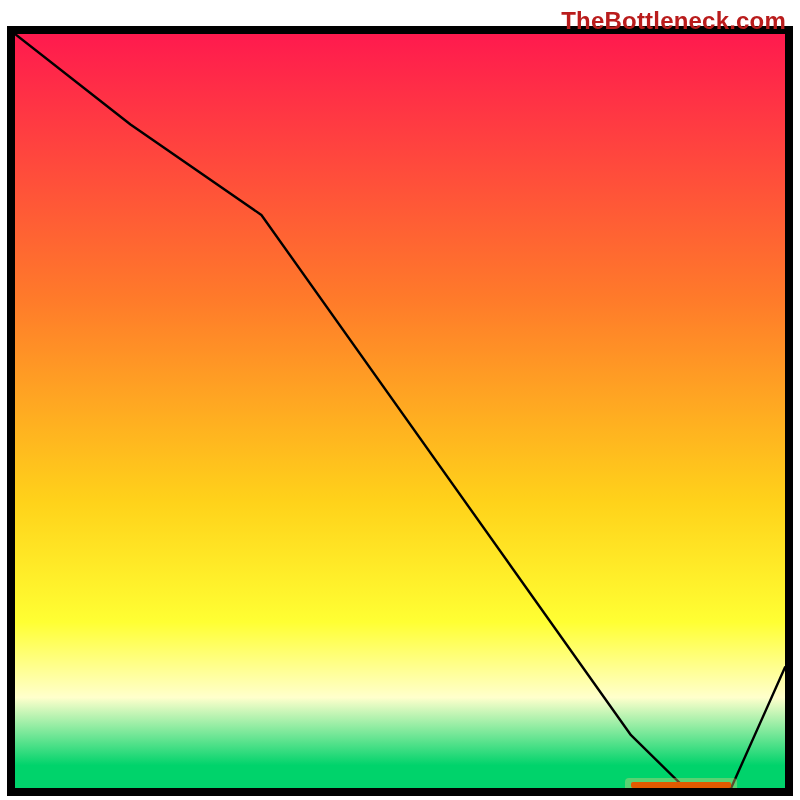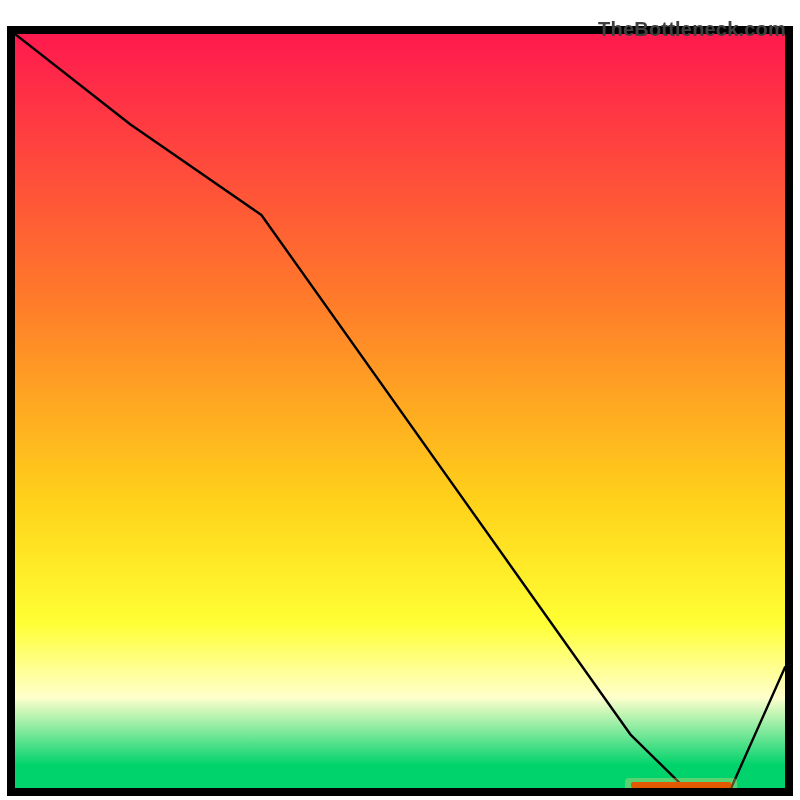--- a/index.html
+++ b/index.html
@@ -10,26 +10,26 @@
     background: #ffffff;
     overflow: hidden;
   }
   .frame {
     position: relative;
     width: 800px;
     height: 800px;
   }
   .site-credit {
     position: absolute;
-    top: 18px;
+    top: 7px;
     right: 14px;
     font-family: Arial, Helvetica, sans-serif;
-    font-size: 20px;
+    font-size: 24px;
     font-weight: 600;
-    color: #404040;
+    color: #b91c1c;
     letter-spacing: 0.2px;
   }
 </style>
 </head>
 <body>
 
 <div class="frame">
   <div class="site-credit">TheBottleneck.com</div>
 
   <svg id="chart-svg" width="800" height="800" viewBox="0 0 800 800" xmlns="http://www.w3.org/2000/svg">

